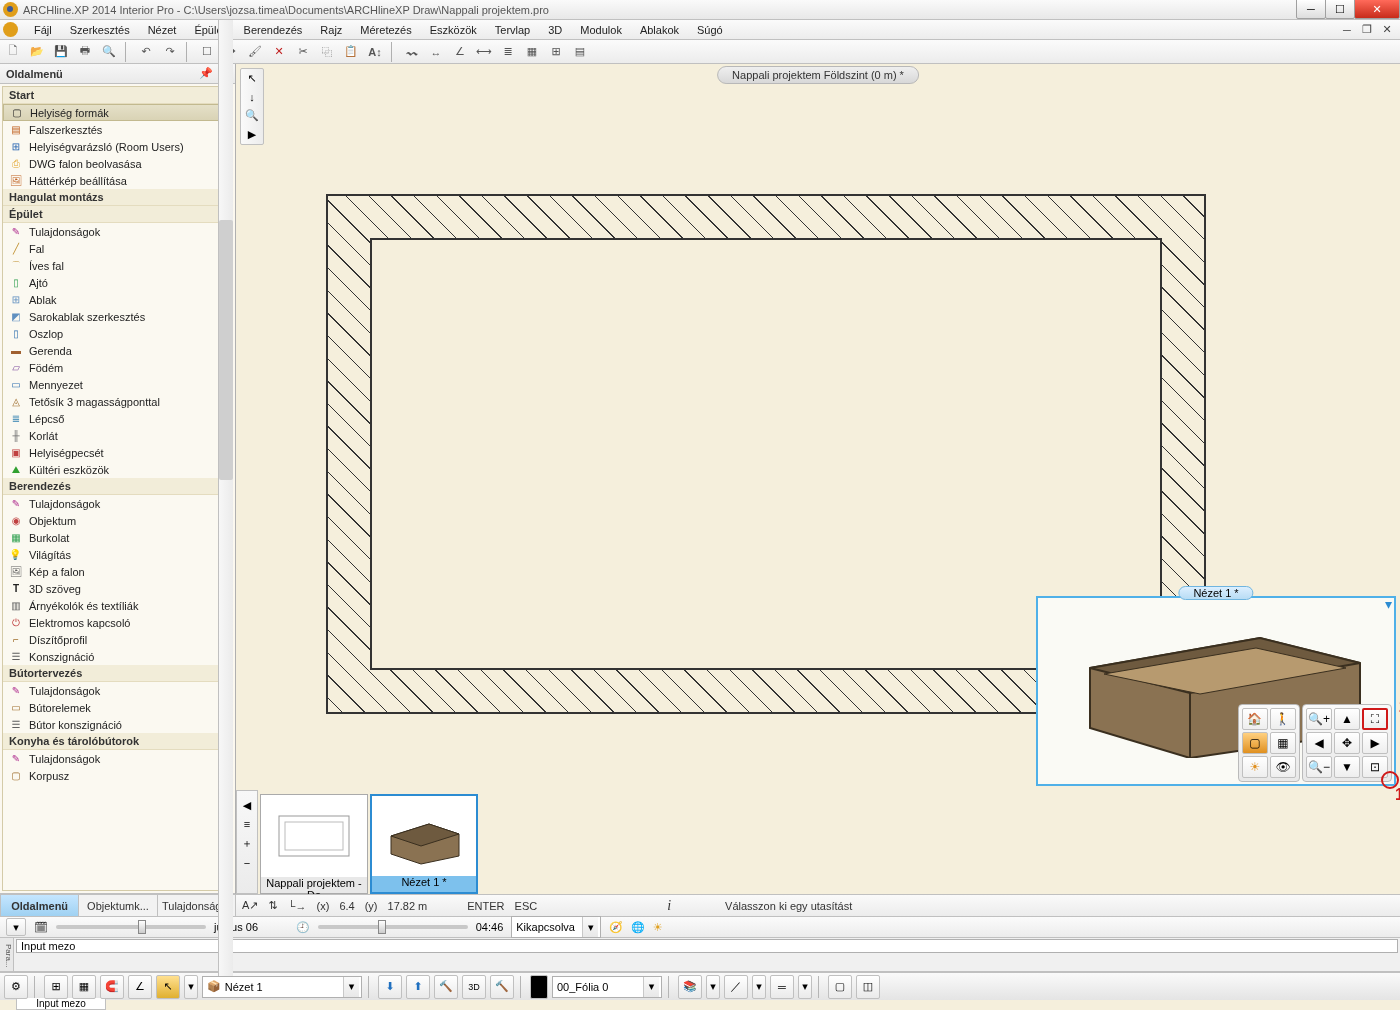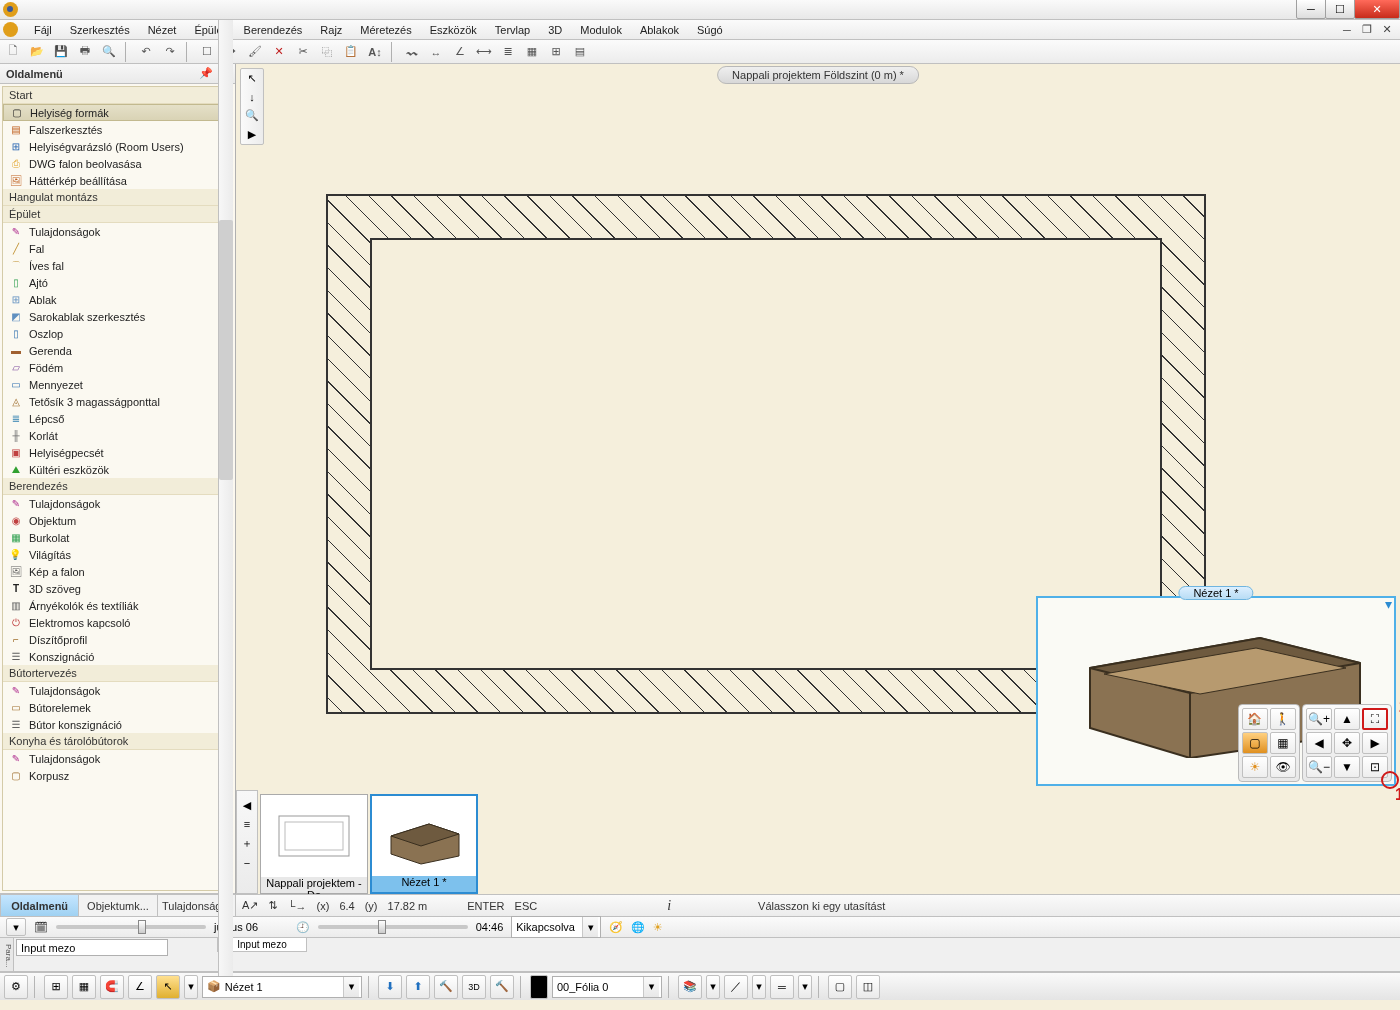--- a/index.html
+++ b/index.html
@@ -18,21 +18,21 @@
 .inner-winbtns .wb { width:18px; height:15px; display:flex; align-items:center; justify-content:center; color:#444; }
 .toolbar { height: 24px; display:flex; align-items:center; background:linear-gradient(#fbfbfb,#ececec); border-bottom:1px solid #c0c0c0; padding: 0 3px; gap:4px; }
 .tbtn { width:20px; height:20px; display:flex; align-items:center; justify-content:center; border:1px solid transparent; border-radius:2px; color:#555; }
 .tsep { width:5px; height:20px; border-left:1px solid #b0b0b0; margin:0 2px; }
 .main { display:flex; height: calc(100% - 20px - 22px - 24px - 22px - 22px - 20px - 28px); }
 .sidepanel { width: 236px; background: #fbf8f0; border-right:1px solid #b0b0b0; display:flex; flex-direction:column; }
 .sidepanel-head { height:20px; background:linear-gradient(#f7f7f7,#eaeaea); border-bottom:1px solid #c0c0c0; display:flex; align-items:center; padding:0 6px; font-weight:bold; color:#333; position:relative; }
 .sidepanel-head .pin { position:absolute; right:22px; top:3px; }
 .sidepanel-head .x { position:absolute; right:6px; top:3px; }
 .treewrap { flex:1; overflow-y:auto; background:#fbf9f1; border:1px solid #d4cba8; margin:2px; }
-.tree-section { font-weight:normal; background:#f2edd9; padding:2px 6px; border-bottom:1px solid #e4dcbf; color:#333; }
+.tree-section { font-weight:bold; background:#f2edd9; padding:2px 6px; border-bottom:1px solid #e4dcbf; color:#333; }
 .tree-item { display:flex; align-items:center; padding:1px 6px; gap:6px; color:#222; position:relative; height:17px; }
 .tree-item.selected { background: linear-gradient(#e5e0c8, #d9d3b5); border:1px solid #c2b98f; }
 .tree-item .ticon { width:14px; height:14px; display:flex; align-items:center; justify-content:center; font-size:10px; }
 .tree-item .arrow { position:absolute; right:4px; color:#555; font-size:8px; }
 .rightscroll { width:15px; background:linear-gradient(90deg,#f7f7f7,#ebebeb); border-left:1px solid #c0c0c0; }
 .rightscroll .thumb { background:#cfcfcf; height:260px; width:100%; margin-top:200px; border-radius:2px;}
 .sidetabs { height: 23px; display:flex; border-top:1px solid #c0c0c0; background:#eaeaea; }
 .sidetab { flex:1; display:flex; align-items:center; justify-content:center; border:1px solid #c0c0c0; border-bottom:none; background:#f2f2f2; color:#333; margin-right:-1px; }
 .sidetab.active { background: linear-gradient(#c5e6ff,#9fd1f2); font-weight:bold; }
 .canvaswrap { flex:1; position:relative; background:#f5efdc; }
@@ -59,35 +59,36 @@
 .fn-pad.wide3 { grid-template-columns:repeat(3,26px); }
 .fn-btn { border:1px solid #c0c0c0; border-radius:2px; background:linear-gradient(#fff,#eee); display:flex; align-items:center; justify-content:center; font-size:12px; }
 .fn-btn.hl { border:2px solid #d01919; }
 .fn-ann { position:absolute; color:#d01919; font-size:16px; font-weight:bold; }
 .boxiso { position:absolute; left:22px; top:10px; }
 .datebar { height:22px; background:linear-gradient(#fbfbfb,#ececec); border-top:1px solid #c0c0c0; border-bottom:1px solid #c0c0c0; display:flex; align-items:center; padding:0 6px; gap:8px; }
 .slider { flex: 0 0 150px; height:4px; background:#c8c8c8; border-radius:2px; position:relative; }
 .slider .knob { position:absolute; width:8px; height:14px; background:linear-gradient(#fff,#ccc); border:1px solid #888; top:-5px; }
 .inputbar { height:20px; display:flex; background:#f0f0f0; border-bottom:1px solid #c0c0c0;}
 .inputbar .side { width:14px; writing-mode:vertical-rl; font-size:8px; color:#555; text-align:center; background:#e8e8e8; border-right:1px solid #c0c0c0; padding-top:2px; }
-.inputbar .field { flex:1; display:flex; flex-direction:row;gap:45px; }
+.inputbar .field { flex:1; display:flex; flex-direction:column;gap:45px; }
 .inputbar input { border:1px solid #b0b0b0; height:17px; padding:0 4px; margin:1px 2px 0 2px; }
 .inputbar .tab { height:14px; width:90px; border:1px solid #c0c0c0; border-top:none; font-size:10px; display:flex; align-items:center; justify-content:center; margin-left:2px; background:#fff; }
 .bottombar { height:28px; background:linear-gradient(#fafafa,#e4e4e4); border-top:1px solid #c0c0c0; display:flex; align-items:center; padding:0 4px; gap:4px; }
 .bbtn { width:24px; height:24px; border:1px solid #c0c0c0; background:linear-gradient(#fff,#eaeaea); border-radius:2px; display:flex; align-items:center; justify-content:center; }
 .bsep { width:4px; height:22px; border-left:1px solid #b5b5b5; margin:0 2px; }
 .dropdown { height:22px; border:1px solid #b0b0b0; background:#fff; display:flex; align-items:center; padding:0 4px; gap:4px; position:relative; }
 .dropdown .dd-arrow { position:absolute; right:2px; width:16px; height:20px; display:flex; align-items:center; justify-content:center; border-left:1px solid #c8c8c8; background:linear-gradient(#fafafa,#e8e8e8); }
 svg { display:block; }
 </style>
 </head>
 <body>
 
 <div class="titlebar">
   <div class="app-icon"></div>
+  <div class="title">ARCHline.XP 2014 Interior Pro - C:\Users\jozsa.timea\Documents\ARCHlineXP Draw\Nappali projektem.pro</div>
   <div class="winbtns">
     <div class="winbtn">─</div>
     <div class="winbtn">☐</div>
     <div class="winbtn close">✕</div>
   </div>
 </div>
 
 <div class="menubar">
   <div class="mi-icon"></div>
   <span>Fájl</span>
@@ -412,21 +413,21 @@
       <span>A↗</span>
       <span>⇅</span>
       <span>└→</span>
       <span>(x)</span>
       <span>6.4</span>
       <span>(y)</span>
       <span>17.82 m</span>
       <span style="margin-left:30px">ENTER</span>
       <span>ESC</span>
       <span style="margin-left:120px; font-style:italic; font-family:serif; font-size:14px">i</span>
-      <span style="margin-left:77px">Válasszon ki egy utasítást</span>
+      <span style="margin-left:44px">Válasszon ki egy utasítást</span>
     </div>
   </div>
 </div>
 
 <div class="datebar">
   <div class="bbtn" style="width:20px;height:18px">▾</div>
   <span>🗓</span>
   <div class="slider">
       <div class="knob" style="left:55%"></div>
     </div>

